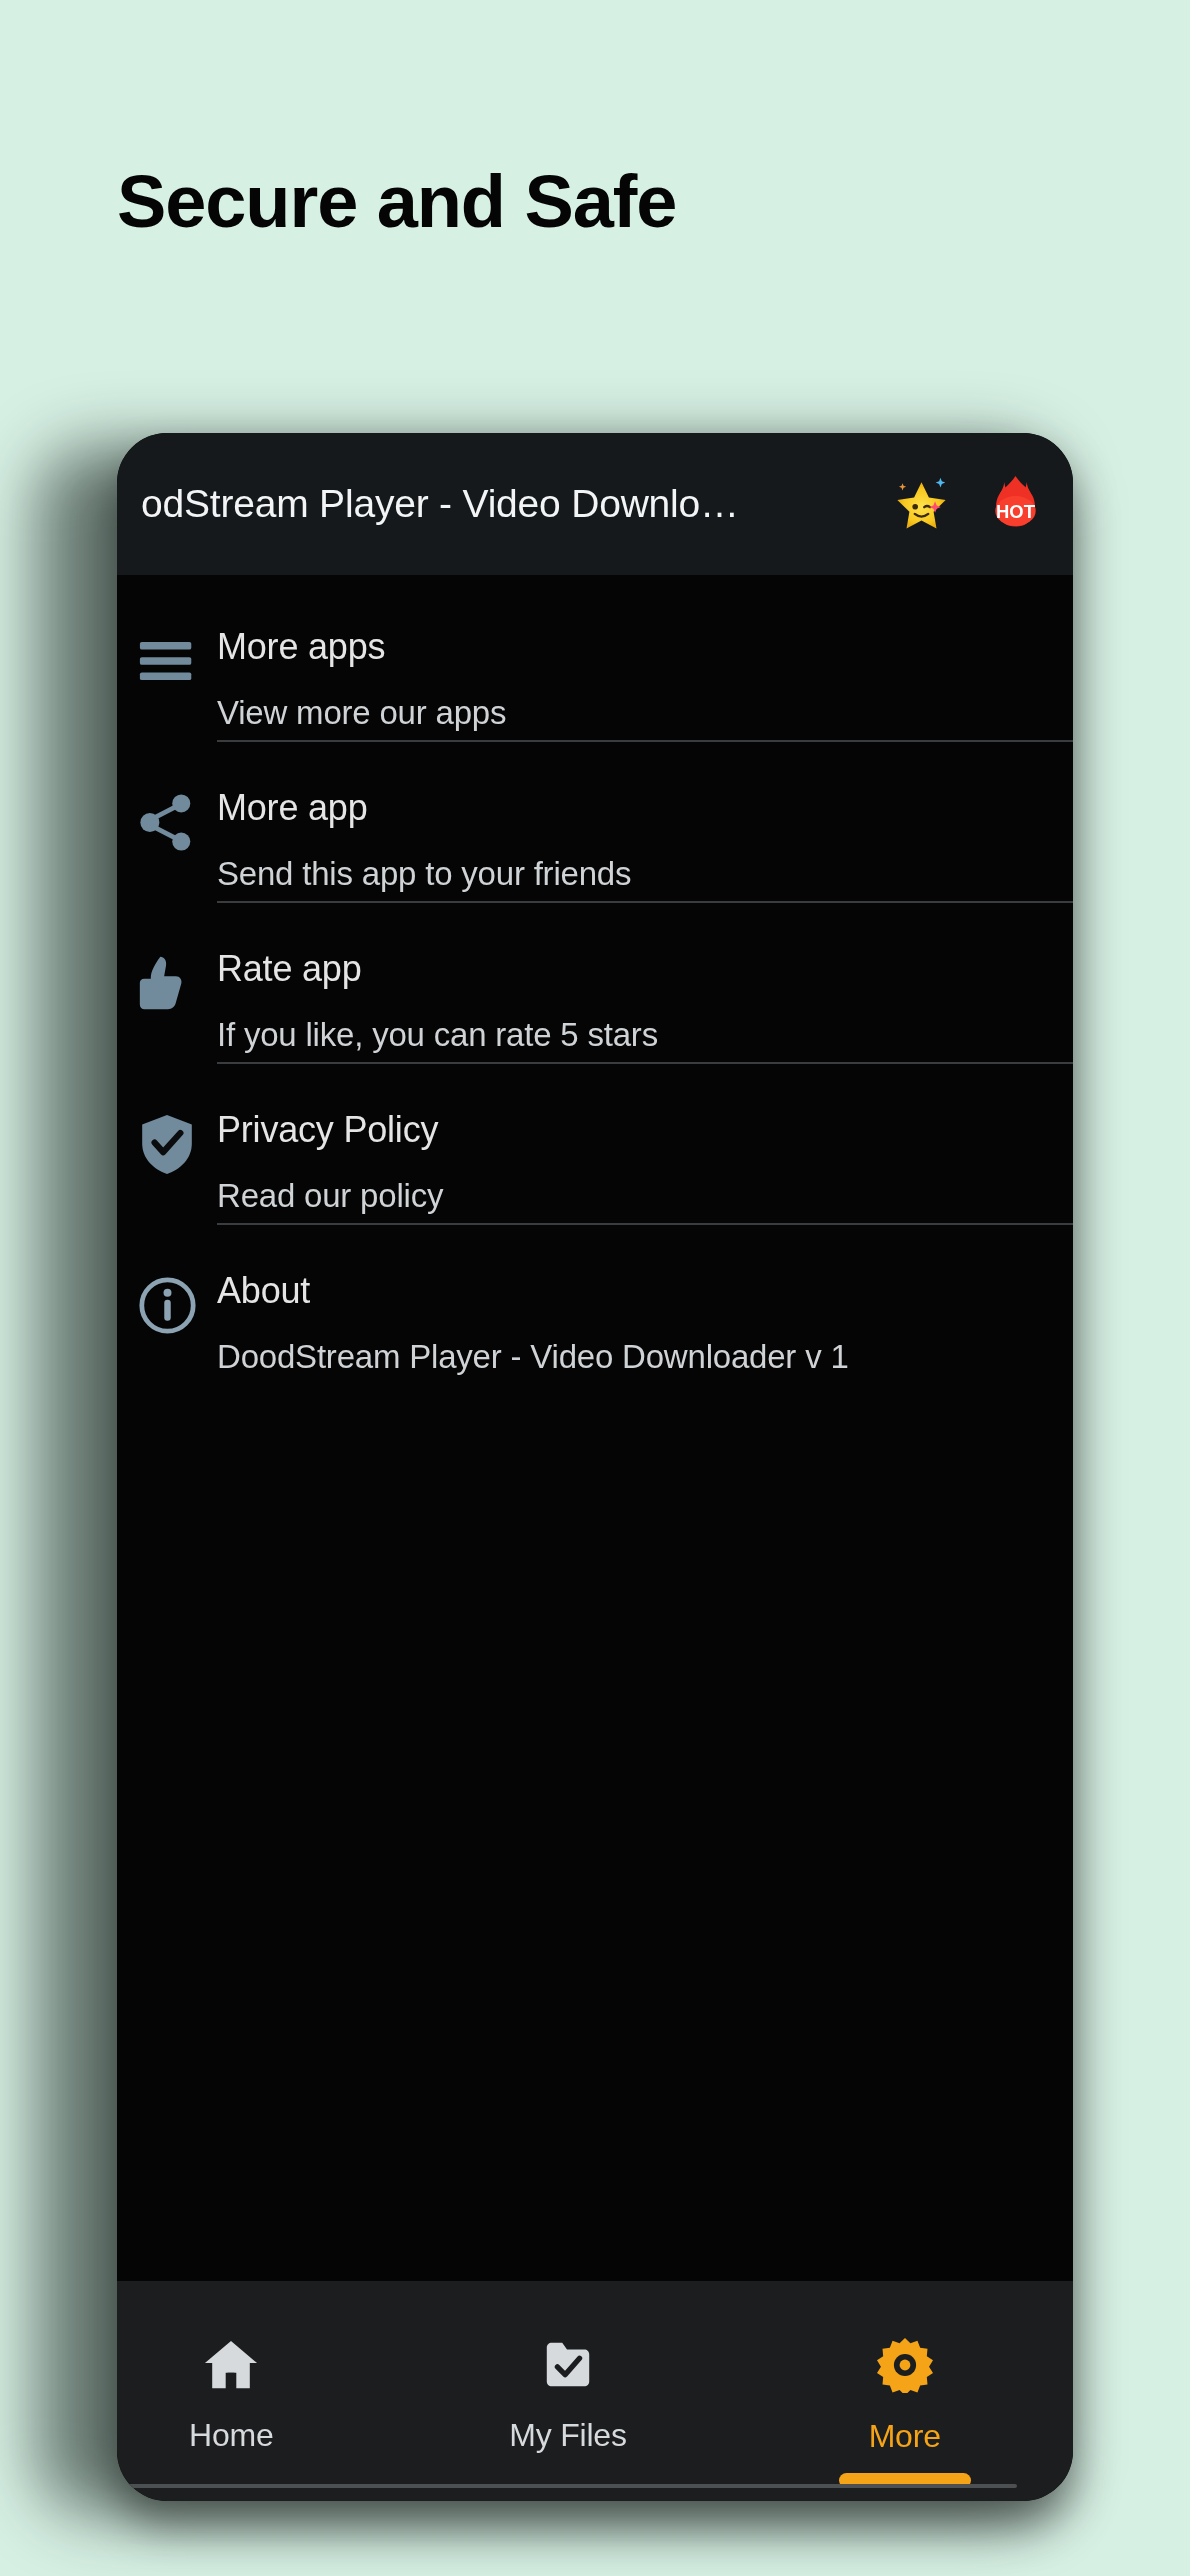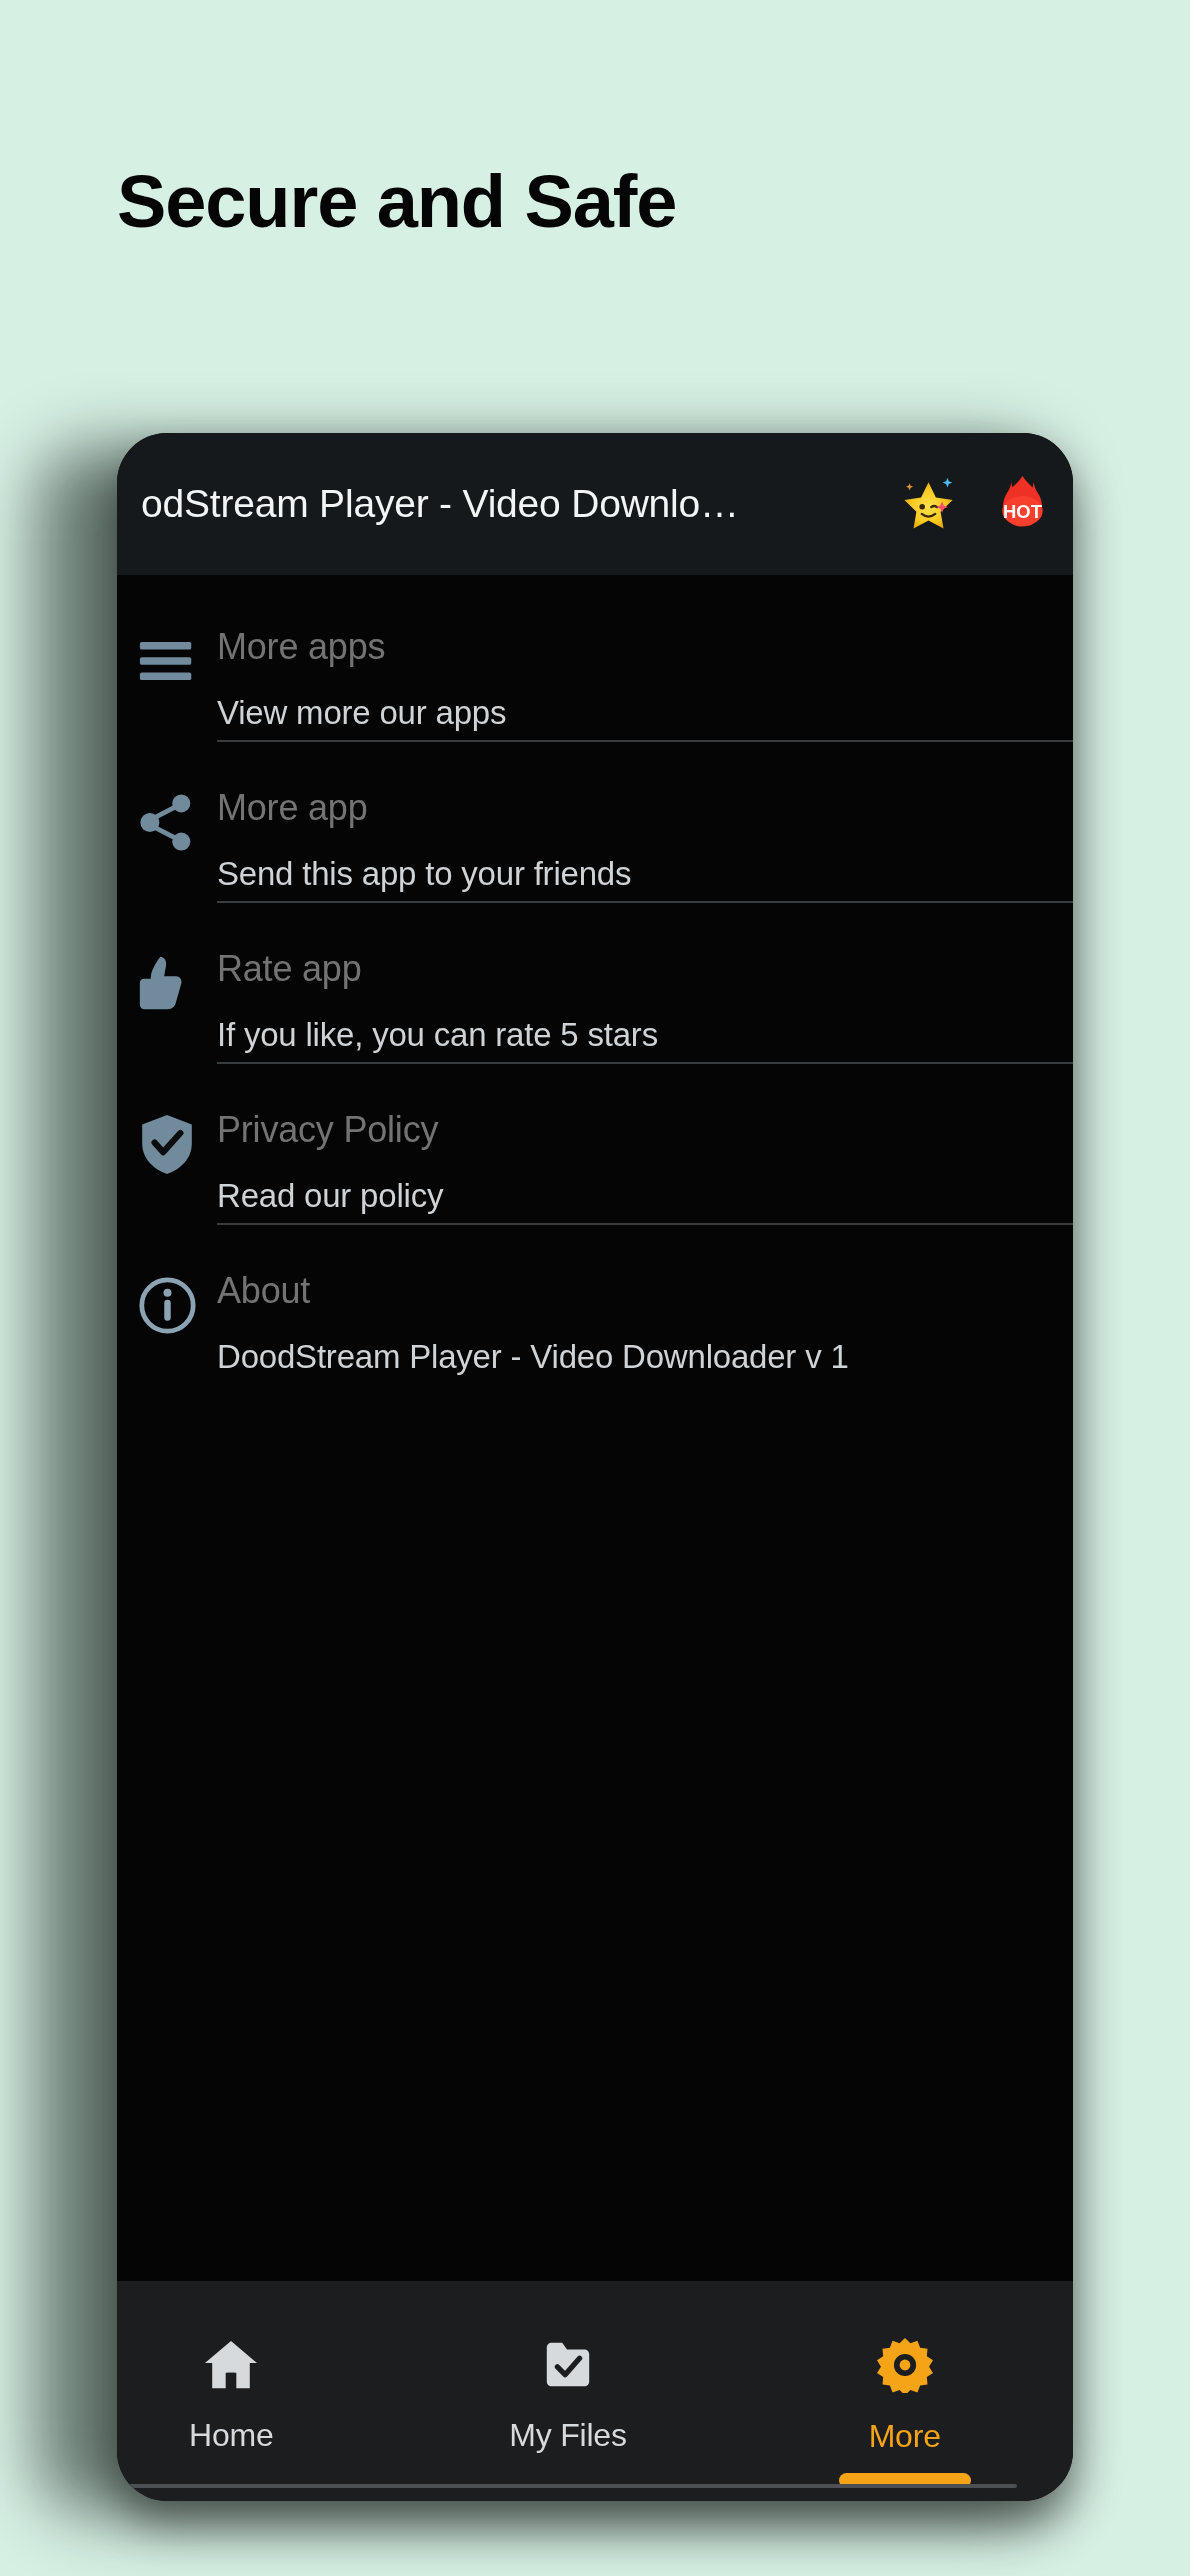--- a/index.html
+++ b/index.html
@@ -55,21 +55,21 @@
     font-weight:400;
     white-space:nowrap;
     letter-spacing:-0.2px;
     flex:0 0 auto;
     margin-left:24px;
     max-width:633px;
     overflow:hidden;
     text-overflow:ellipsis;
   }
   #appbar-actions{
-    position:absolute; right:18px; top:50%;
+    position:absolute; right:25px; top:50%;
     transform:translateY(-50%);
     display:flex; align-items:center; gap:29px;
   }
   .appbar-action{
     width:65px; height:65px;
     display:flex; align-items:center; justify-content:center;
   }
 
   
   #menu{ background:#050505; padding-top:5.8px; }
@@ -85,21 +85,21 @@
     height:161px;
   }
   .menu-body{
     flex:1 1 auto;
     position:relative;
     height:161px;
     display:flex; flex-direction:column; justify-content:center;
     padding-right:19px;
   }
   .menu-title{
-    color:#737373; font-size:36px; font-weight:500; line-height:1.25;
+    color:#e5e5e5; font-size:36px; font-weight:500; line-height:1.25;
     letter-spacing:-0.2px;
     margin-top:36px;
   }
   .menu-sub{
     color:#cfd3d6; font-size:33px; font-weight:400; line-height:1.3;
     margin-top:23px; letter-spacing:-0.2px;
   }
   .menu-body.with-divider::after{
     content:""; position:absolute; left:0; right:0; bottom:0;
     height:1.9px; background:#3a3d3f;

